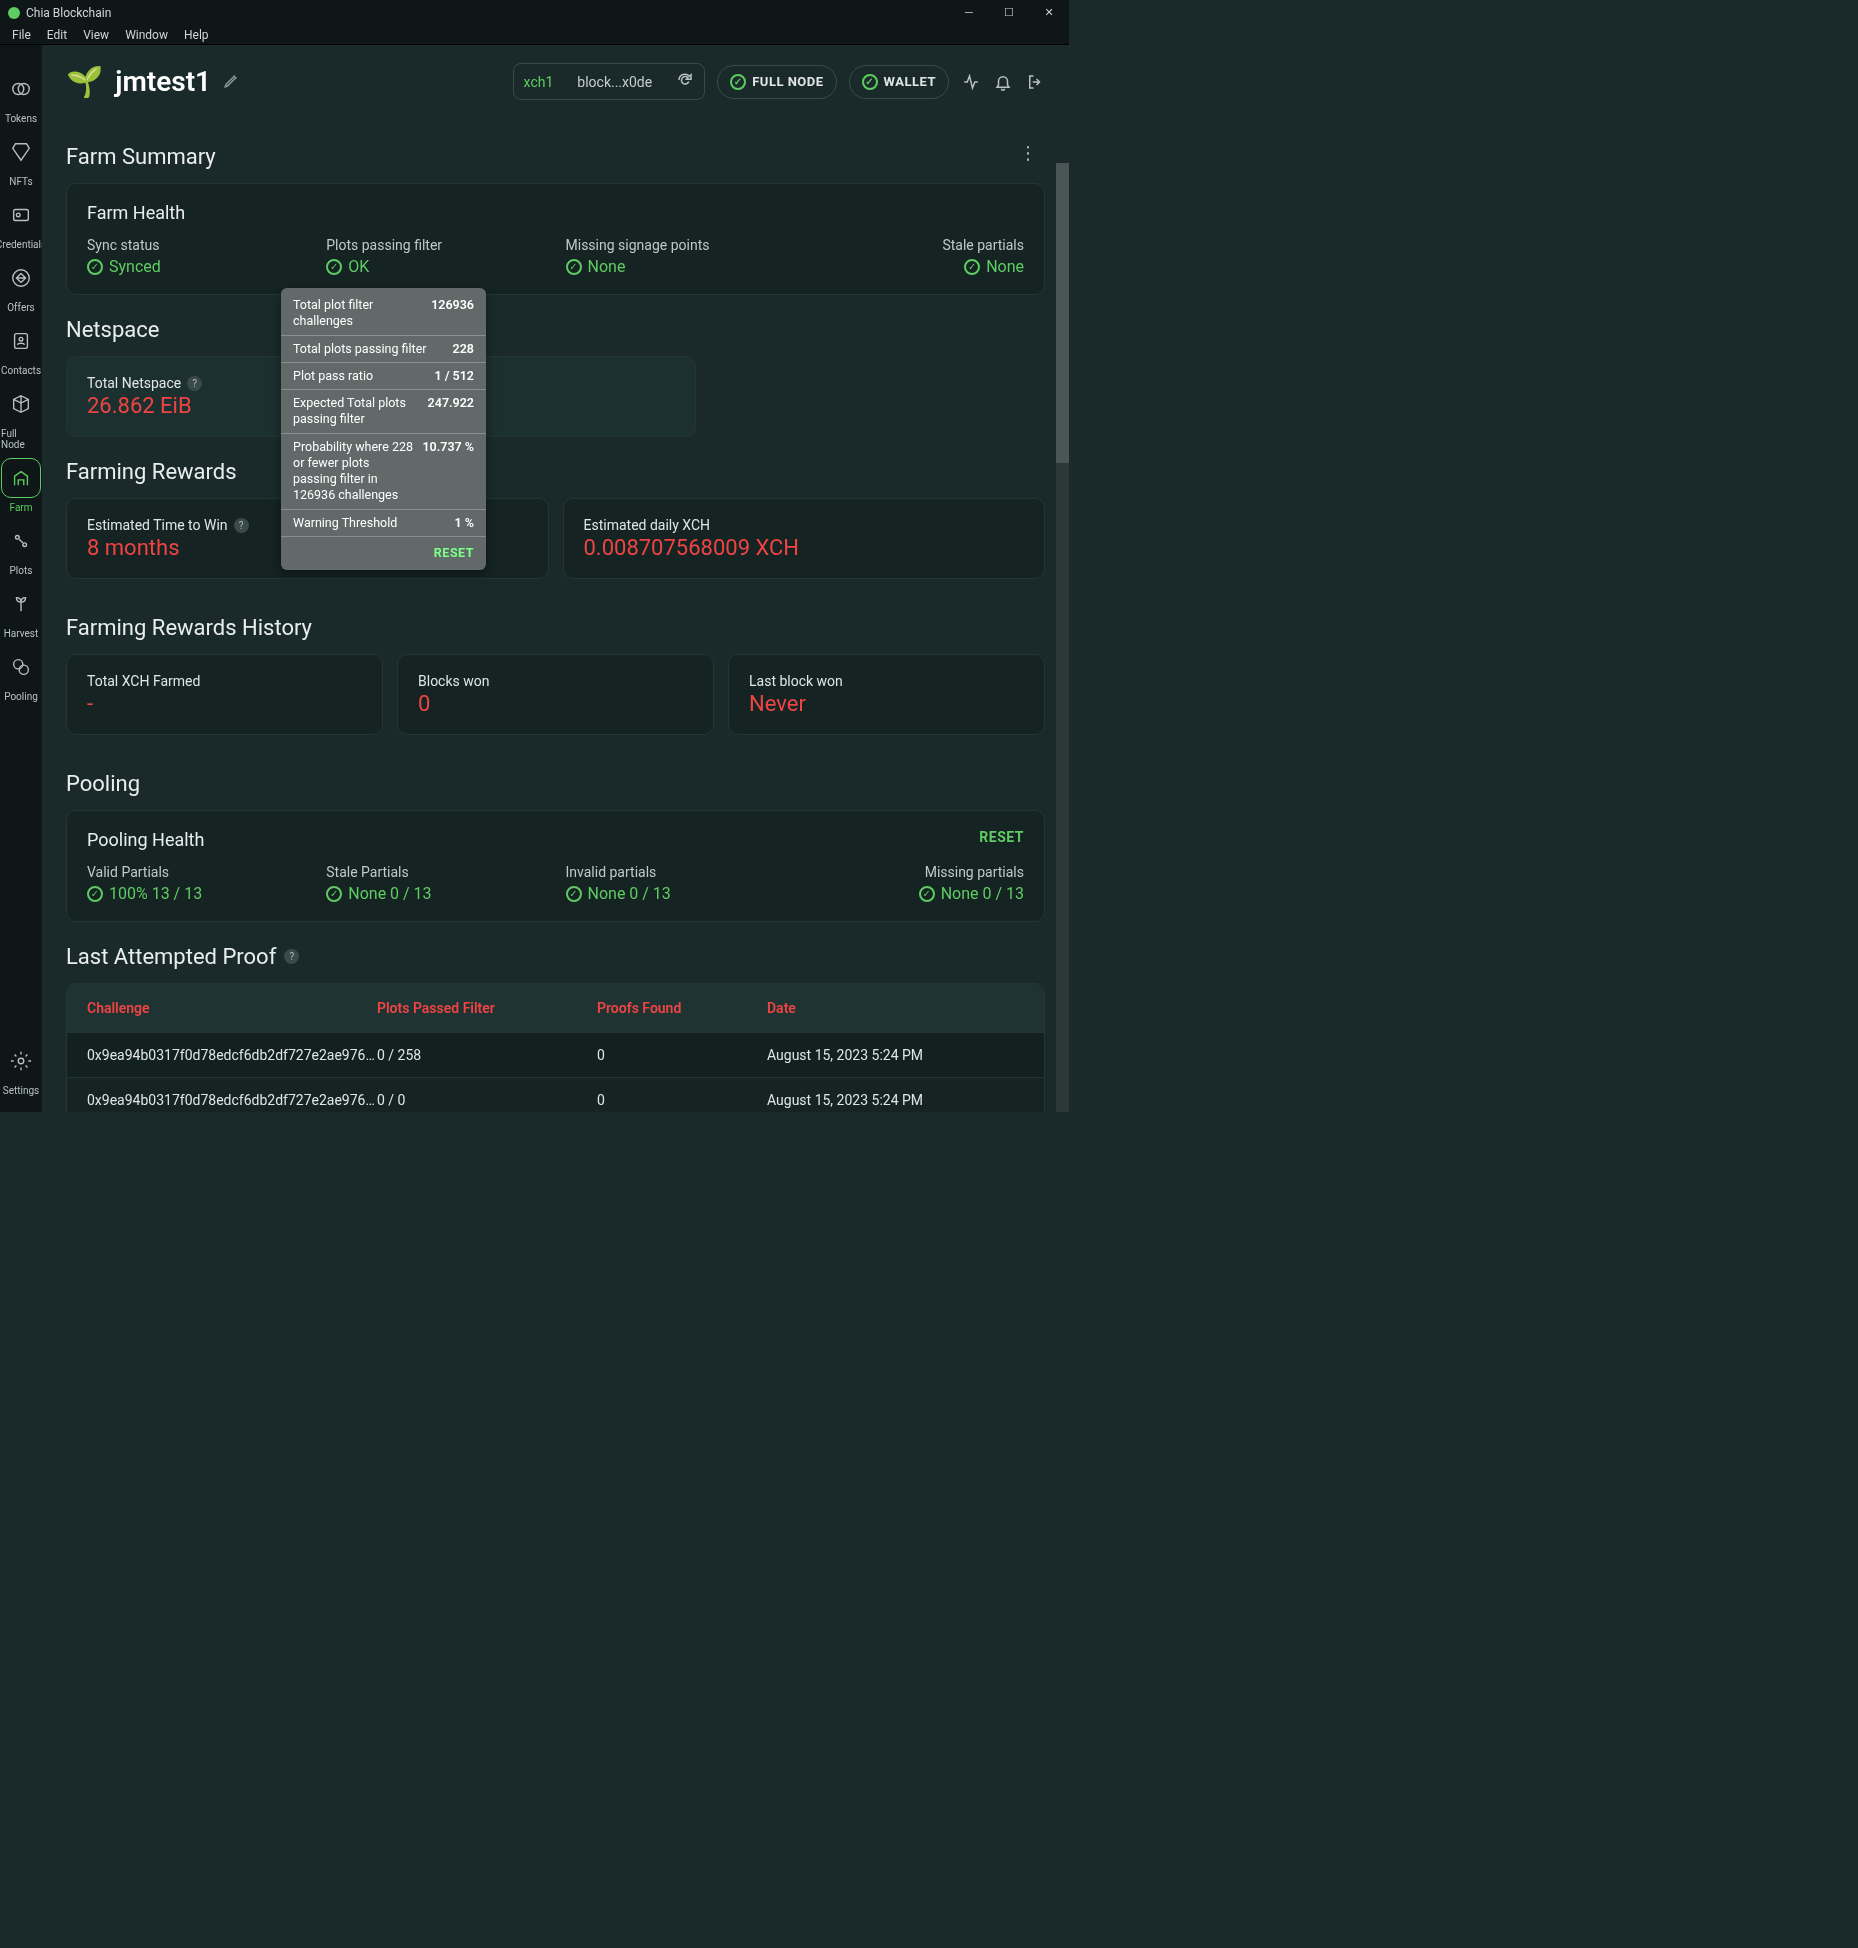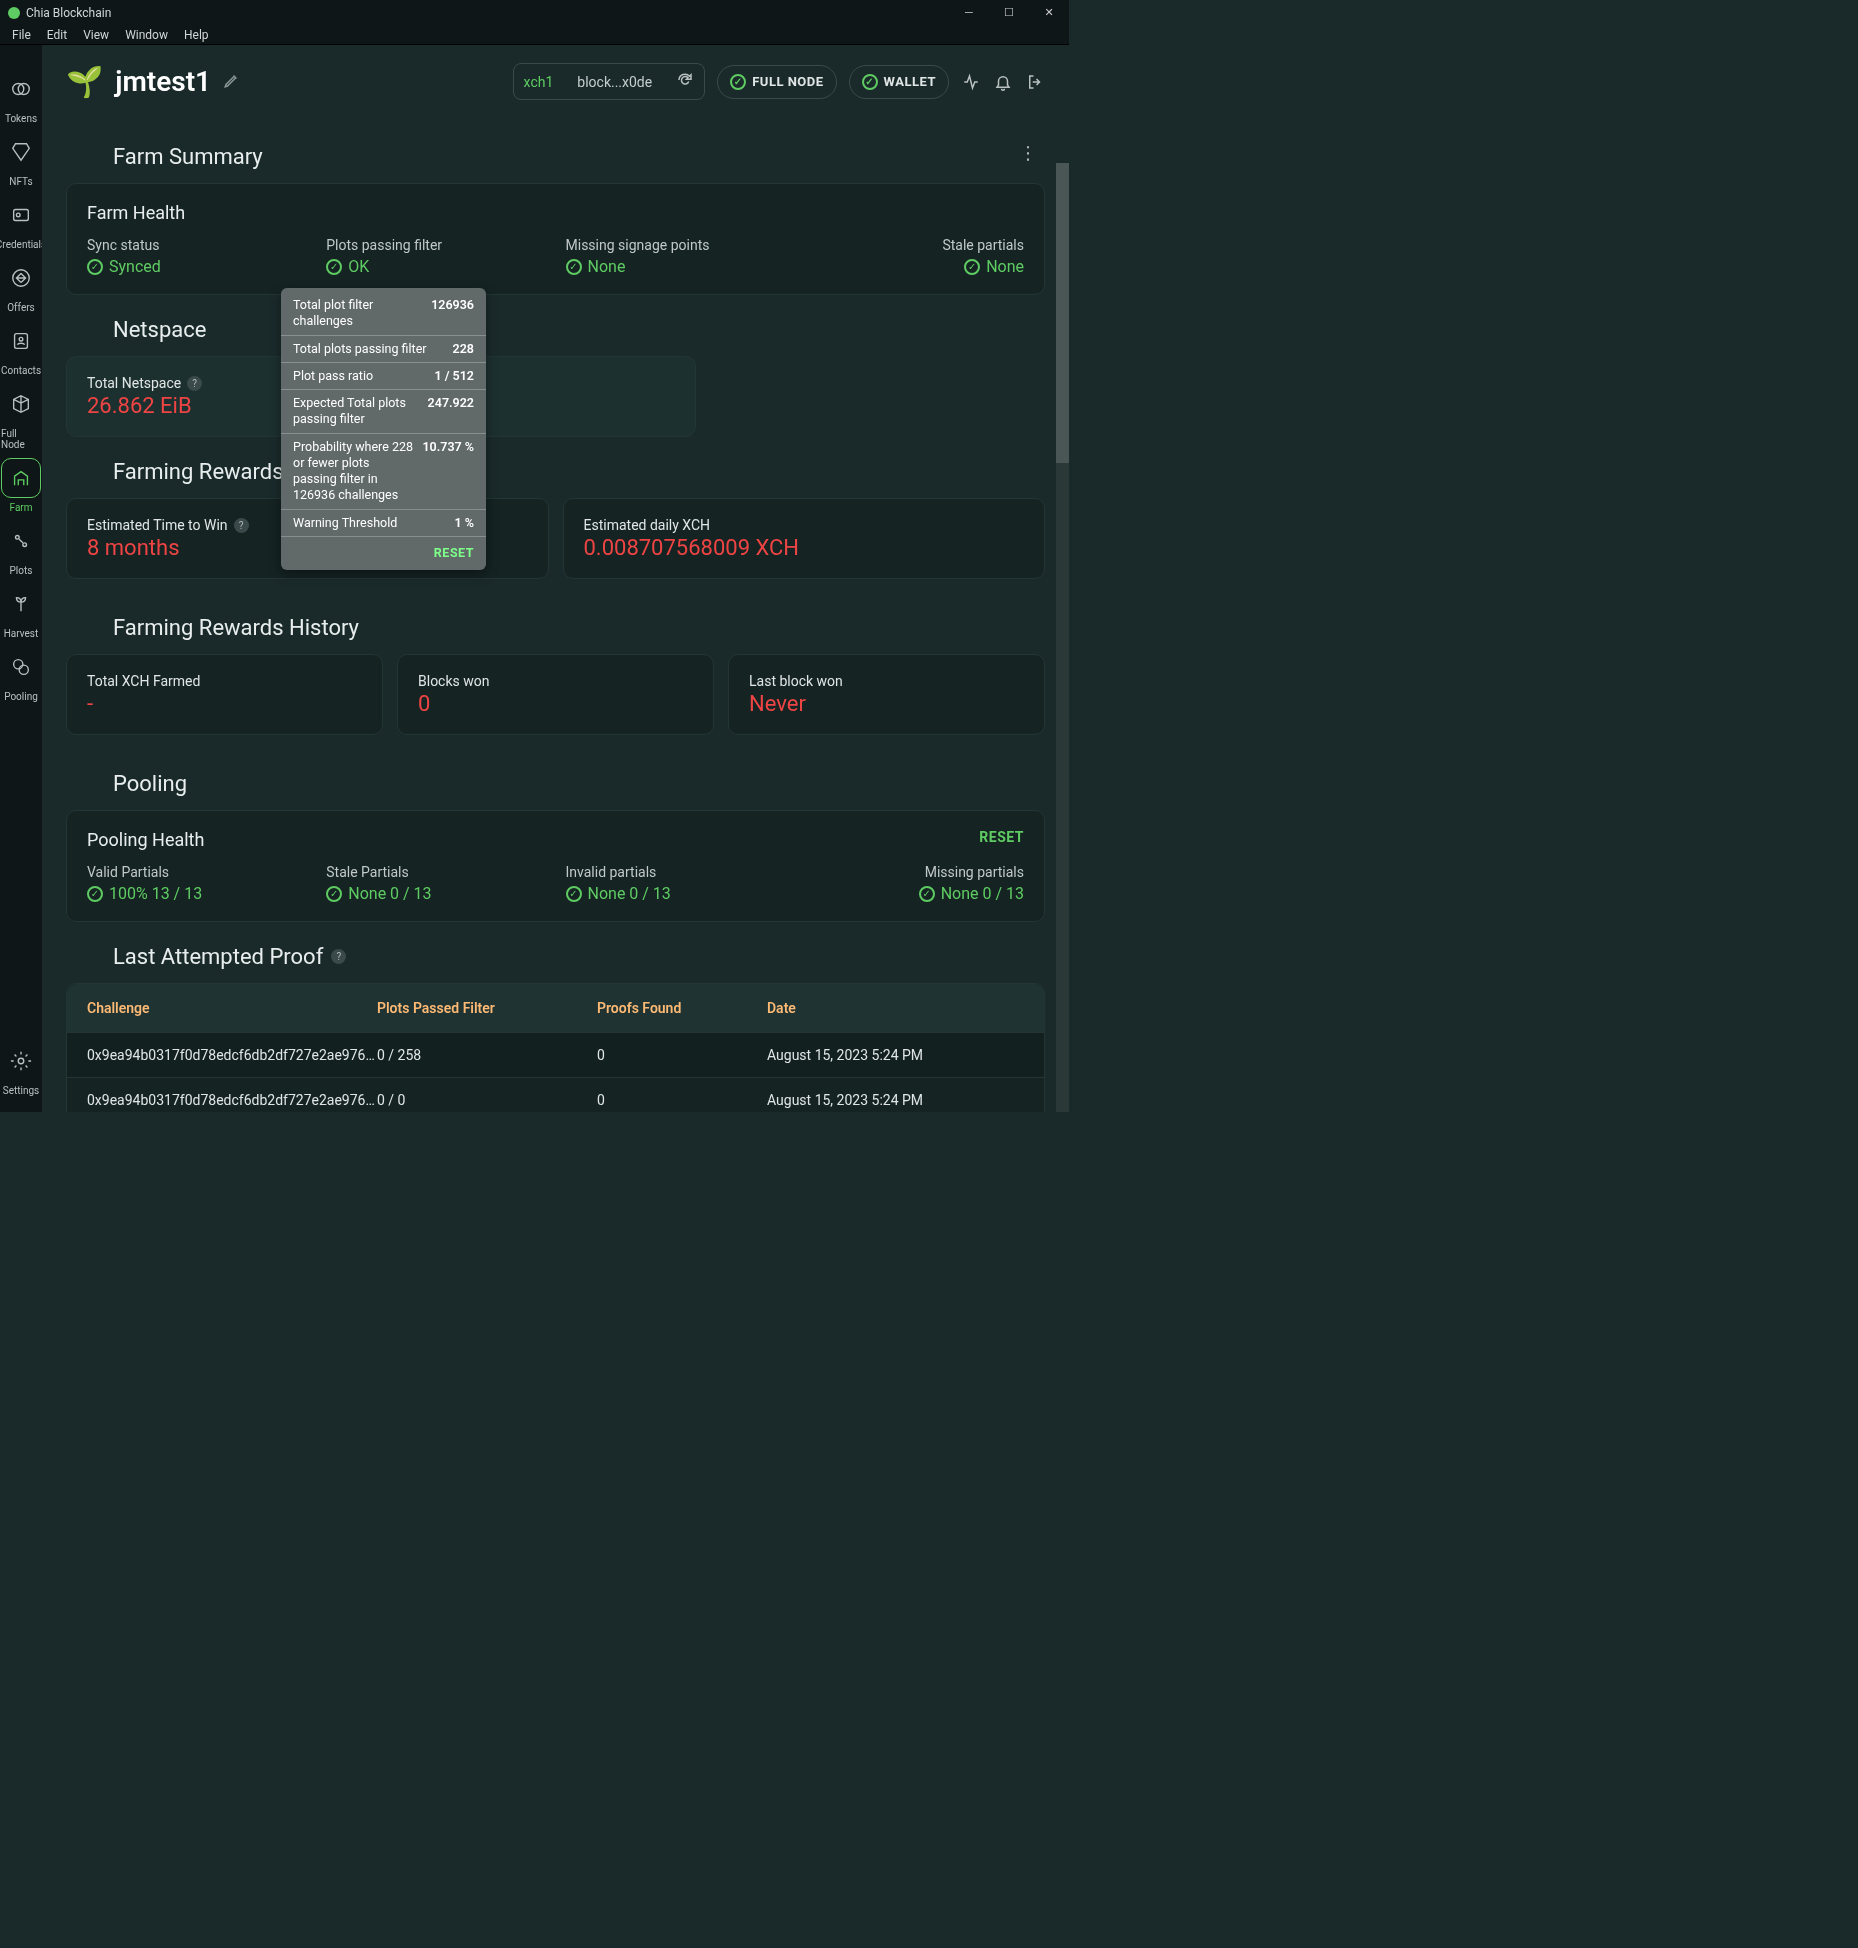--- a/index.html
+++ b/index.html
@@ -40,21 +40,21 @@
 .addr-box { border: 1px solid #3a4a4a; border-radius: 8px; padding: 7px 10px; display: flex; align-items: center; gap: 24px; font-size: 14px; }
 .addr-prefix { color: #5ecc62; }
 .addr-rest { color: #c5cdcd; }
 .refresh-icon { color: #b8c0c0; }
 .pill { border: 1px solid #3a4a4a; border-radius: 20px; padding: 8px 12px; display: flex; align-items: center; gap: 6px; font-size: 13px; font-weight: 700; letter-spacing: 0.5px; }
 .pill .check-circle { color: #5ecc62; }
 .header-icon { color: #b8c0c0; width: 20px; height: 20px; display: flex; align-items: center; justify-content: center; }
 
 
 .content { padding: 22px 24px 40px 24px; }
-.section-title { font-size: 22px; color: #e8eded; margin-bottom: 14px; margin-top: 22px; display: flex; align-items: center; gap: 8px; margin-left: 47px; }
+.section-title { font-size: 22px; color: #e8eded; margin-bottom: 14px; margin-top: 22px; display: flex; align-items: center; gap: 8px; }
 .section-header-row { display: flex; align-items: center; }
 .section-header-row .section-title { flex: 1; }
 .menu-dots { color: #b8c0c0; font-size: 18px; padding: 4px 8px; cursor: pointer; }
 
 .card { background: #152323; border: 1px solid #243535; border-radius: 10px; padding: 18px 20px; margin-bottom: 14px; position: relative; }
 .card-title { font-size: 18px; color: #e8eded; margin-bottom: 14px; }
 
 .metrics-row { display: flex; justify-content: space-between; gap: 20px; }
 .metric { flex: 1; }
 .metric.right { text-align: right; }
@@ -77,21 +77,21 @@
 
 .tooltip-popup { position: absolute; left: 281px; top: 288px; width: 205px; background: rgba(100,107,107,0.97); border-radius: 6px; z-index: 100; font-size: 12.5px; color: #fff; padding: 4px 0 10px 0; box-shadow: 0 4px 12px rgba(0,0,0,0.4); }
 .tip-row { display: flex; justify-content: space-between; padding: 5px 12px; border-bottom: 1px solid rgba(255,255,255,0.25); align-items: flex-start; gap: 8px; }
 .tip-row:last-of-type { border-bottom: 1px solid rgba(255,255,255,0.25); }
 .tip-label { flex: 1; line-height: 1.3; }
 .tip-val { font-weight: 600; white-space: nowrap; }
 .tip-reset { text-align: right; padding: 8px 12px 0 12px; color: #7dff8a; font-weight: 700; letter-spacing: 0.5px; cursor: pointer; }
 
 
 .proof-table { width: 100%; background: #152323; border: 1px solid #243535; border-radius: 10px; overflow: hidden; }
-.proof-head { display: flex; background: #203333; padding: 16px 20px; font-size: 14px; font-weight: 600; color: #fdba74; }
+.proof-head { display: flex; background: #203333; padding: 16px 20px; font-size: 14px; font-weight: 600; color: #ef4444; }
 .proof-row { display: flex; padding: 14px 20px; font-size: 14px; border-top: 1px solid #243535; }
 .proof-row:nth-child(odd) { background: #132020; }
 .col-ch { flex: 0 0 290px; overflow: hidden; text-overflow: ellipsis; white-space: nowrap; }
 .col-pf { flex: 0 0 220px; }
 .col-proofs { flex: 0 0 170px; }
 .col-date { flex: 1; }
 
 
 .scrollbar-track { position: absolute; right: 0; top: 118px; width: 13px; bottom: 0; background: #2a3838; }
 .scrollbar-thumb { position: absolute; right: 0; top: 118px; width: 13px; height: 300px; background: #4a5656; }

